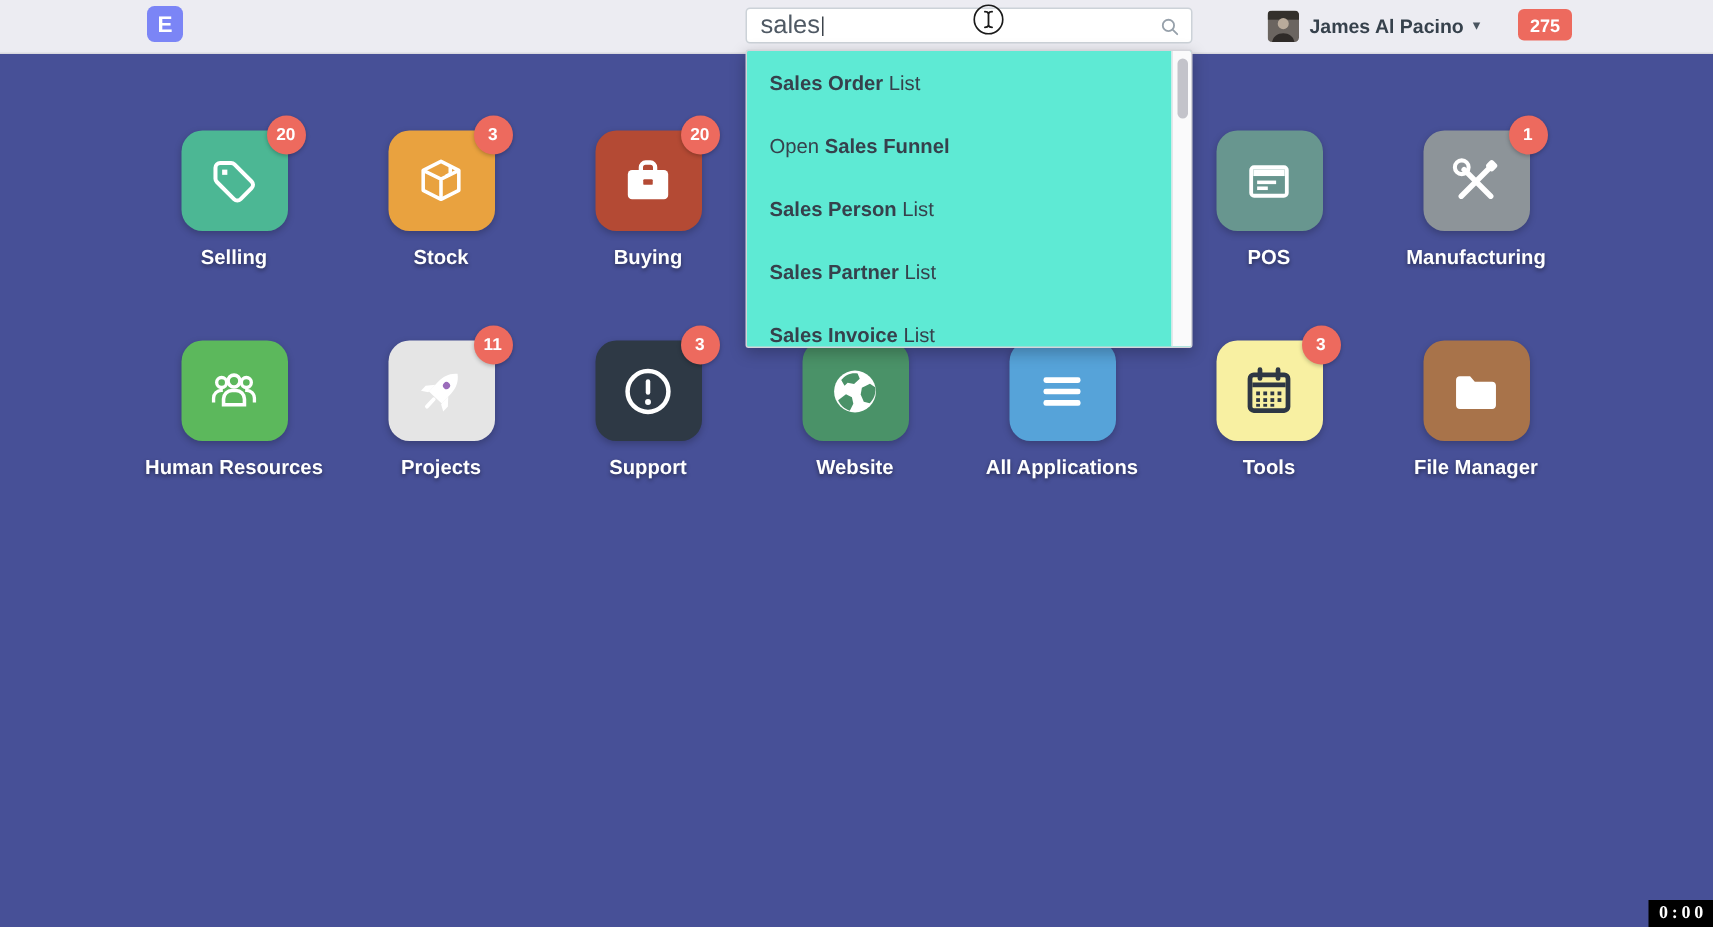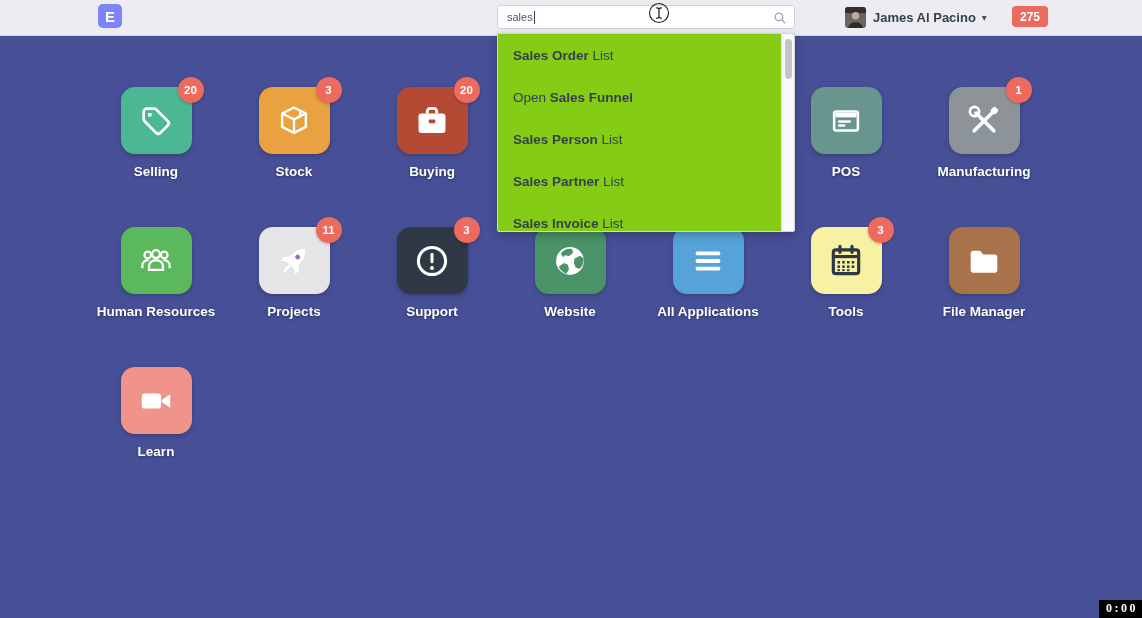--- a/index.html
+++ b/index.html
@@ -17,40 +17,40 @@
   }
   .logo {
     position:absolute; left:98px; top:4px; width:24px; height:24px;
     border-radius:5px; display:flex; align-items:center; justify-content:center;
     color:#fff; font-weight:700; font-size:15px; background:#7b85f6;
   }
   .search-input {
     position:absolute; left:497px; top:5px; width:298px; height:24px;
     background:#fff; border:1px solid #ccd2d8; border-radius:3px;
     display:flex; align-items:center; padding:0 26px 0 9px;
-    font-size:11px; color:#4f5964;
+    font-size:17px; color:#4f5964;
   }
   .caret-bar { width:1px; height:13px; background:#3c434b; margin-left:1px; }
   .magnifier { position:absolute; right:7px; top:5px; width:14px; height:14px; }
   .cursor-overlay { position:absolute; left:648px; top:2px; width:22px; height:22px; z-index:30; }
 
   .user { position:absolute; left:845px; top:5px; height:24px; display:flex; align-items:center; gap:7px; cursor:pointer; }
   .avatar { width:21px; height:21px; border-radius:3px; overflow:hidden; display:block; }
   .uname { font-size:13px; font-weight:600; color:#36414c; white-space:nowrap; }
   .caret-down { font-size:10px; color:#4a5560; margin-left:-1px; }
   .notif {
     position:absolute; left:1012px; top:6px; height:21px; padding:0 8px;
     border-radius:4px; color:#fff; font-size:12px; font-weight:700;
     display:flex; align-items:center; background:#ed6a5e;
   }
 
   
   .dropdown {
     position:absolute; left:497px; top:33px; width:298px; height:199px;
-    background:#84cc16; border:1px solid #d4d4da; border-radius:2px;
+    background:#5eead4; border:1px solid #d4d4da; border-radius:2px;
     box-shadow:0 3px 10px rgba(0,0,0,.25); z-index:10; overflow:hidden;
   }
   .dd-item {
     height:42px; display:flex; align-items:center; padding:0 15px;
     font-size:13.5px; color:#36414c; cursor:pointer; white-space:pre;
   }
   .dd-item b { font-weight:700; }
   .dd-scrollbar {
     position:absolute; top:0; right:0; width:13px; height:100%;
     background:#fafafb; border-left:1px solid #e6e6ea;
@@ -324,27 +324,17 @@
   <div class="cell">
     <div class="tile" style="background: rgb(168, 115, 74);">
       <svg class="glyph" viewBox="0 0 24 24">
         <path d="M3.6 7.2c0-.9.7-1.6 1.6-1.6h4.3l2 2.3h7.3c.9 0 1.6.7 1.6 1.6v8.3c0 .9-.7 1.6-1.6 1.6H5.2c-.9 0-1.6-.7-1.6-1.6z" fill="#fff"></path>
       </svg>
 
     </div>
     <div class="label">File Manager</div>
   </div>
 
-  <div class="cell">
-    <div class="tile" style="background: rgb(240, 148, 139);">
-      <svg class="glyph" viewBox="0 0 24 24">
-        <rect x="3" y="7.2" width="12.2" height="9.6" rx="2" fill="#fff"></rect>
-        <path d="M15.8 11.2l5.2-3.4v8.4l-5.2-3.4z" fill="#fff"></path>
-      </svg>
-
-    </div>
-    <div class="label">Learn</div>
-  </div>
 
 
 </main>
 
 <div class="timer">0:00</div>
 
 </body></html>

